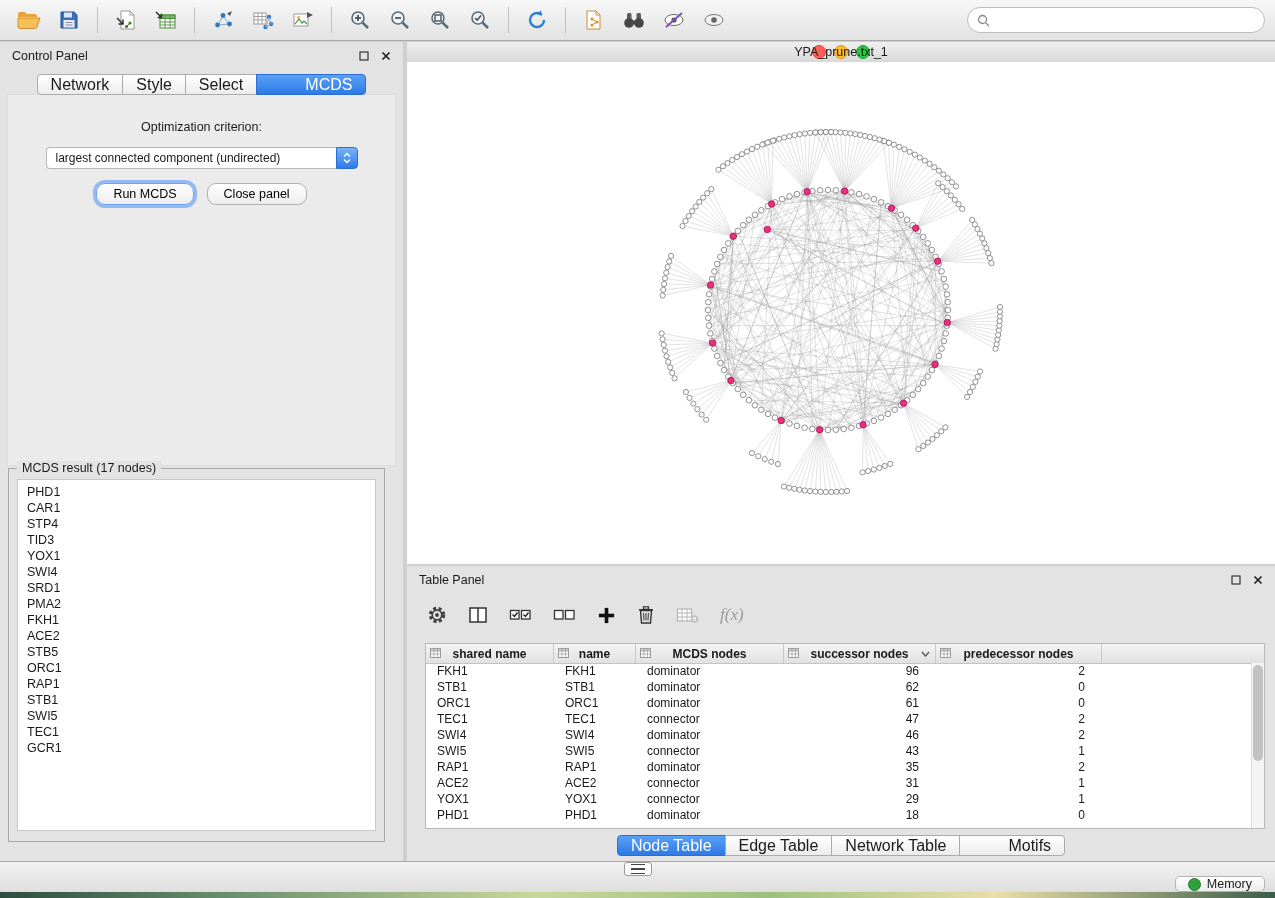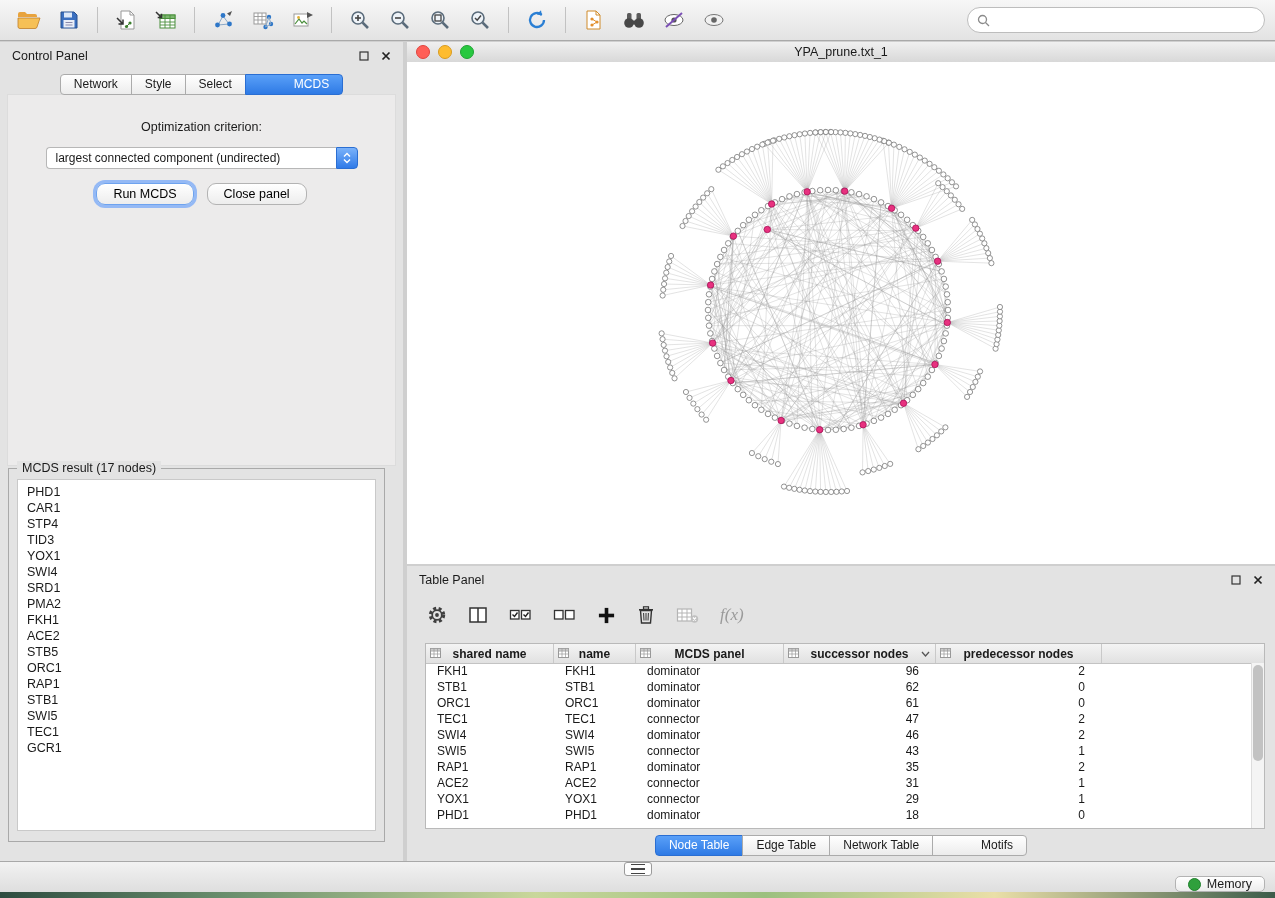--- a/index.html
+++ b/index.html
@@ -22,21 +22,21 @@
 
   
   .panel-header{height:28px;display:flex;align-items:center;padding:0 12px;font-size:12.5px;}
   .win-icons{margin-left:auto;display:flex;gap:12px;align-items:center;}
 
   
   .control-panel{position:absolute;left:0;top:42px;width:403px;bottom:36px;background:#e3e3e3;}
   .cp-card{position:absolute;top:52px;left:7px;right:7px;height:370px;background:#ecebeb;border:1px solid #dcdcdc;}
   .tabbar{position:absolute;top:32px;left:0;right:0;display:flex;justify-content:center;z-index:2;}
   .seg{border:1px solid #ababab;background:linear-gradient(#ffffff,#ececec);padding:2px 13px;
-    font-size:12px;margin-left:-1px;line-height:15px;}
+    font-size:16px;margin-left:-1px;line-height:15px;}
   .seg:first-child{border-radius:4px 0 0 4px;margin-left:0;}
   .seg:last-child{border-radius:0 4px 4px 0;padding-left:48px;}
   .seg.active{background:linear-gradient(#5aa0f8,#2e7ae5);color:#fff;border-color:#2a6ed2;}
   .opt-label{text-align:center;margin-top:26px;font-size:12.5px;}
   .dd-row{margin:13px auto 0;width:312px;height:22px;display:flex;}
   .dd-text{flex:1;background:#fff;border:1px solid #b7b7b7;border-right:none;
     border-radius:4px 0 0 4px;padding:2px 9px;font-size:12px;line-height:16px;
     white-space:nowrap;overflow:hidden;}
   .dd-btn{width:20px;background:linear-gradient(#7ab2fa,#2f7ae8);border:1px solid #2a6ed2;
     border-radius:0 4px 4px 0;display:flex;align-items:center;justify-content:center;}
@@ -47,21 +47,21 @@
   .mcds-fieldset{position:absolute;left:8px;width:375px;top:426px;height:372px;
     border:1px solid #a9a9a9;}
   .mcds-legend{position:absolute;top:-8px;left:8px;background:#e3e3e3;padding:0 5px;font-size:12.5px;}
   .mcds-box{position:absolute;left:8px;right:8px;top:10px;bottom:10px;background:#fff;
     border:1px solid #c9c9c9;overflow:hidden;padding-top:4px;}
   .mcds-item{font-size:12.5px;line-height:16px;padding-left:9px;}
 
   
   .net-window{position:absolute;left:407px;right:0;top:42px;height:522px;background:#fff;}
   .net-titlebar{position:relative;height:20px;background:linear-gradient(#f0f0f0,#d8d8d8);
-    border-bottom:1px solid #b3b3b3;display:flex;align-items:center;padding:0 9px;gap:8px;}
+    border-bottom:1px solid #b3b3b3;display:flex;align-items:center;padding:0 9px;gap:8px;justify-content:center;}
   .tl{width:12px;height:12px;border-radius:50%;}
   .tl.red{background:#ff5f57;border:1px solid #e0443e;}
   .tl.yellow{background:#febc2e;border:1px solid #d89b20;}
   .tl.green{background:#28c840;border:1px solid #1ea433;}
   .net-title{position:absolute;left:0;right:0;text-align:center;font-size:12.5px;pointer-events:none;}
   .net-canvas{position:absolute;left:0;right:0;top:20px;bottom:0;background:#fff;}
 
   
   .table-panel{position:absolute;left:407px;right:0;top:566px;bottom:36px;background:#e3e3e3;}
   .ttoolbar{position:absolute;top:30px;left:20px;right:12px;height:38px;display:flex;align-items:center;gap:21px;}
@@ -1165,21 +1165,21 @@
         <span>name</span>
       </div>
       <div class="hcell c2">
         <span class="sorticon">
             <svg width="11" height="10" viewBox="0 0 11 10">
               <rect x="0.5" y="0.5" width="10" height="9" fill="#fff" stroke="#999"></rect>
               <rect x="0.5" y="0.5" width="10" height="2.6" fill="#c9c9c9" stroke="#999" stroke-width="0.6"></rect>
               <path d="M0.5 6 h10 M4 0.5 v9 M7.5 0.5 v9" stroke="#999" stroke-width="0.7"></path>
             </svg>
           </span>
-        <span>MCDS panel</span>
+        <span>MCDS nodes</span>
       </div>
       <div class="hcell c3">
         <span class="sorticon">
             <svg width="11" height="10" viewBox="0 0 11 10">
               <rect x="0.5" y="0.5" width="10" height="9" fill="#fff" stroke="#999"></rect>
               <rect x="0.5" y="0.5" width="10" height="2.6" fill="#c9c9c9" stroke="#999" stroke-width="0.6"></rect>
               <path d="M0.5 6 h10 M4 0.5 v9 M7.5 0.5 v9" stroke="#999" stroke-width="0.7"></path>
             </svg>
           </span>
         <span>successor nodes</span>

